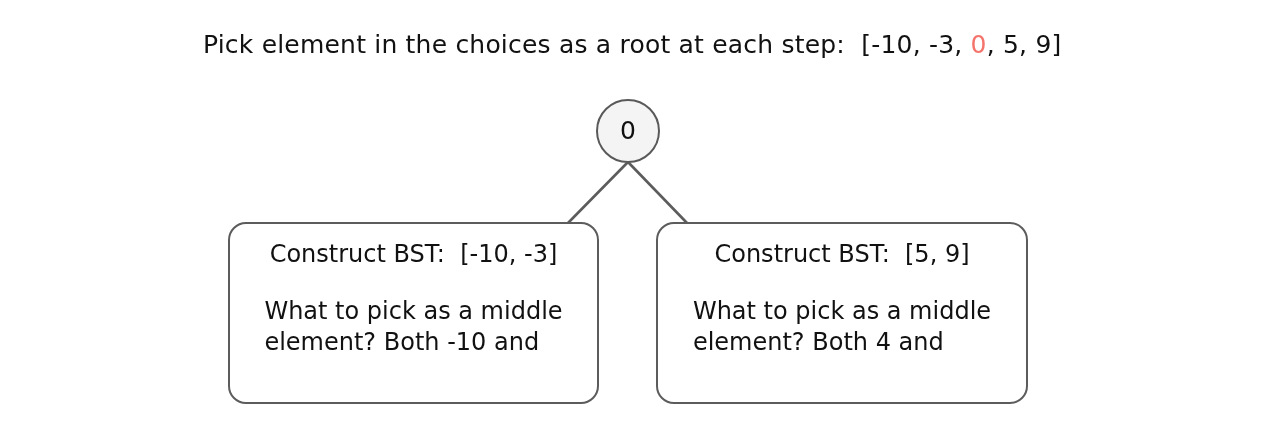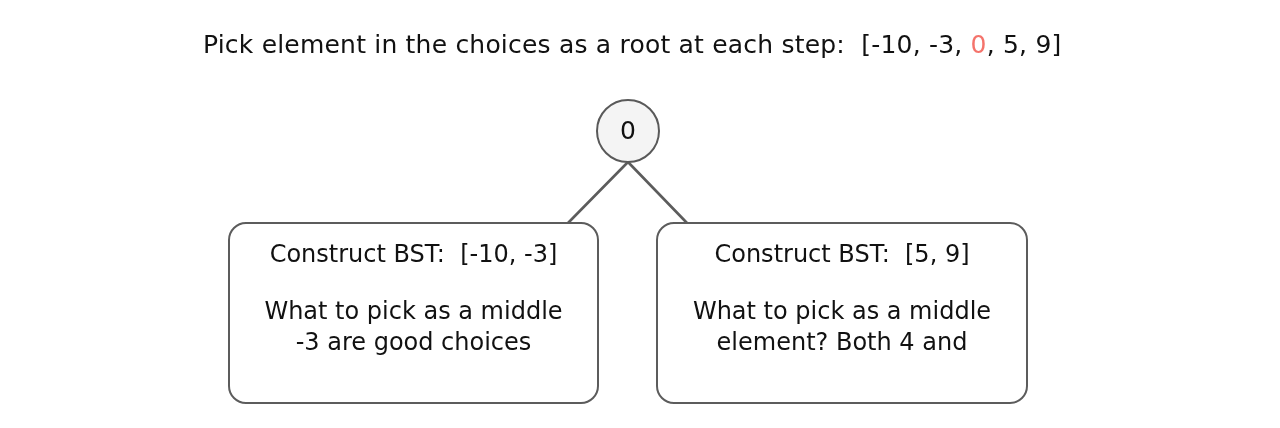--- a/index.html
+++ b/index.html
@@ -97,21 +97,20 @@
   .box-heading {
     font-size: 24px;
     line-height: 32px;
     white-space: pre;
     color: #111111;
   }
   .box-body {
     margin-top: 26px;
     font-size: 24px;
     line-height: 31px;
-    text-align: center;
     color: #111111;
   }
   .box-body .body-line { display: block; white-space: pre; }
 </style>
 </head>
 <body>
 
 <div id="diagram-canvas">
 
   <div class="title-line"><span>Pick element in the choices as a root at each step:  [</span><span class="seq-num">-10</span><span>, </span><span class="seq-num">-3</span><span>, </span><span class="seq-num highlight">0</span><span>, </span><span class="seq-num">5</span><span>, </span><span class="seq-num">9</span><span>]</span></div>
@@ -122,21 +121,21 @@
   </svg>
 
   <div class="root-node">
     <span class="root-node-label">0</span>
   </div>
 
   <div class="child-box" id="child-box-left">
     <div class="box-heading">Construct BST:  [-10, -3]</div>
     <div class="box-body">
       <span class="body-line">What to pick as a middle</span>
-      <span class="body-line">-3 are good choices</span>
+      <span class="body-line">element? Both -10 and</span>
     </div>
   </div>
 
   <div class="child-box" id="child-box-right">
     <div class="box-heading">Construct BST:  [5, 9]</div>
     <div class="box-body">
       <span class="body-line">What to pick as a middle</span>
       <span class="body-line">element? Both 4 and</span>
     </div>
   </div>

